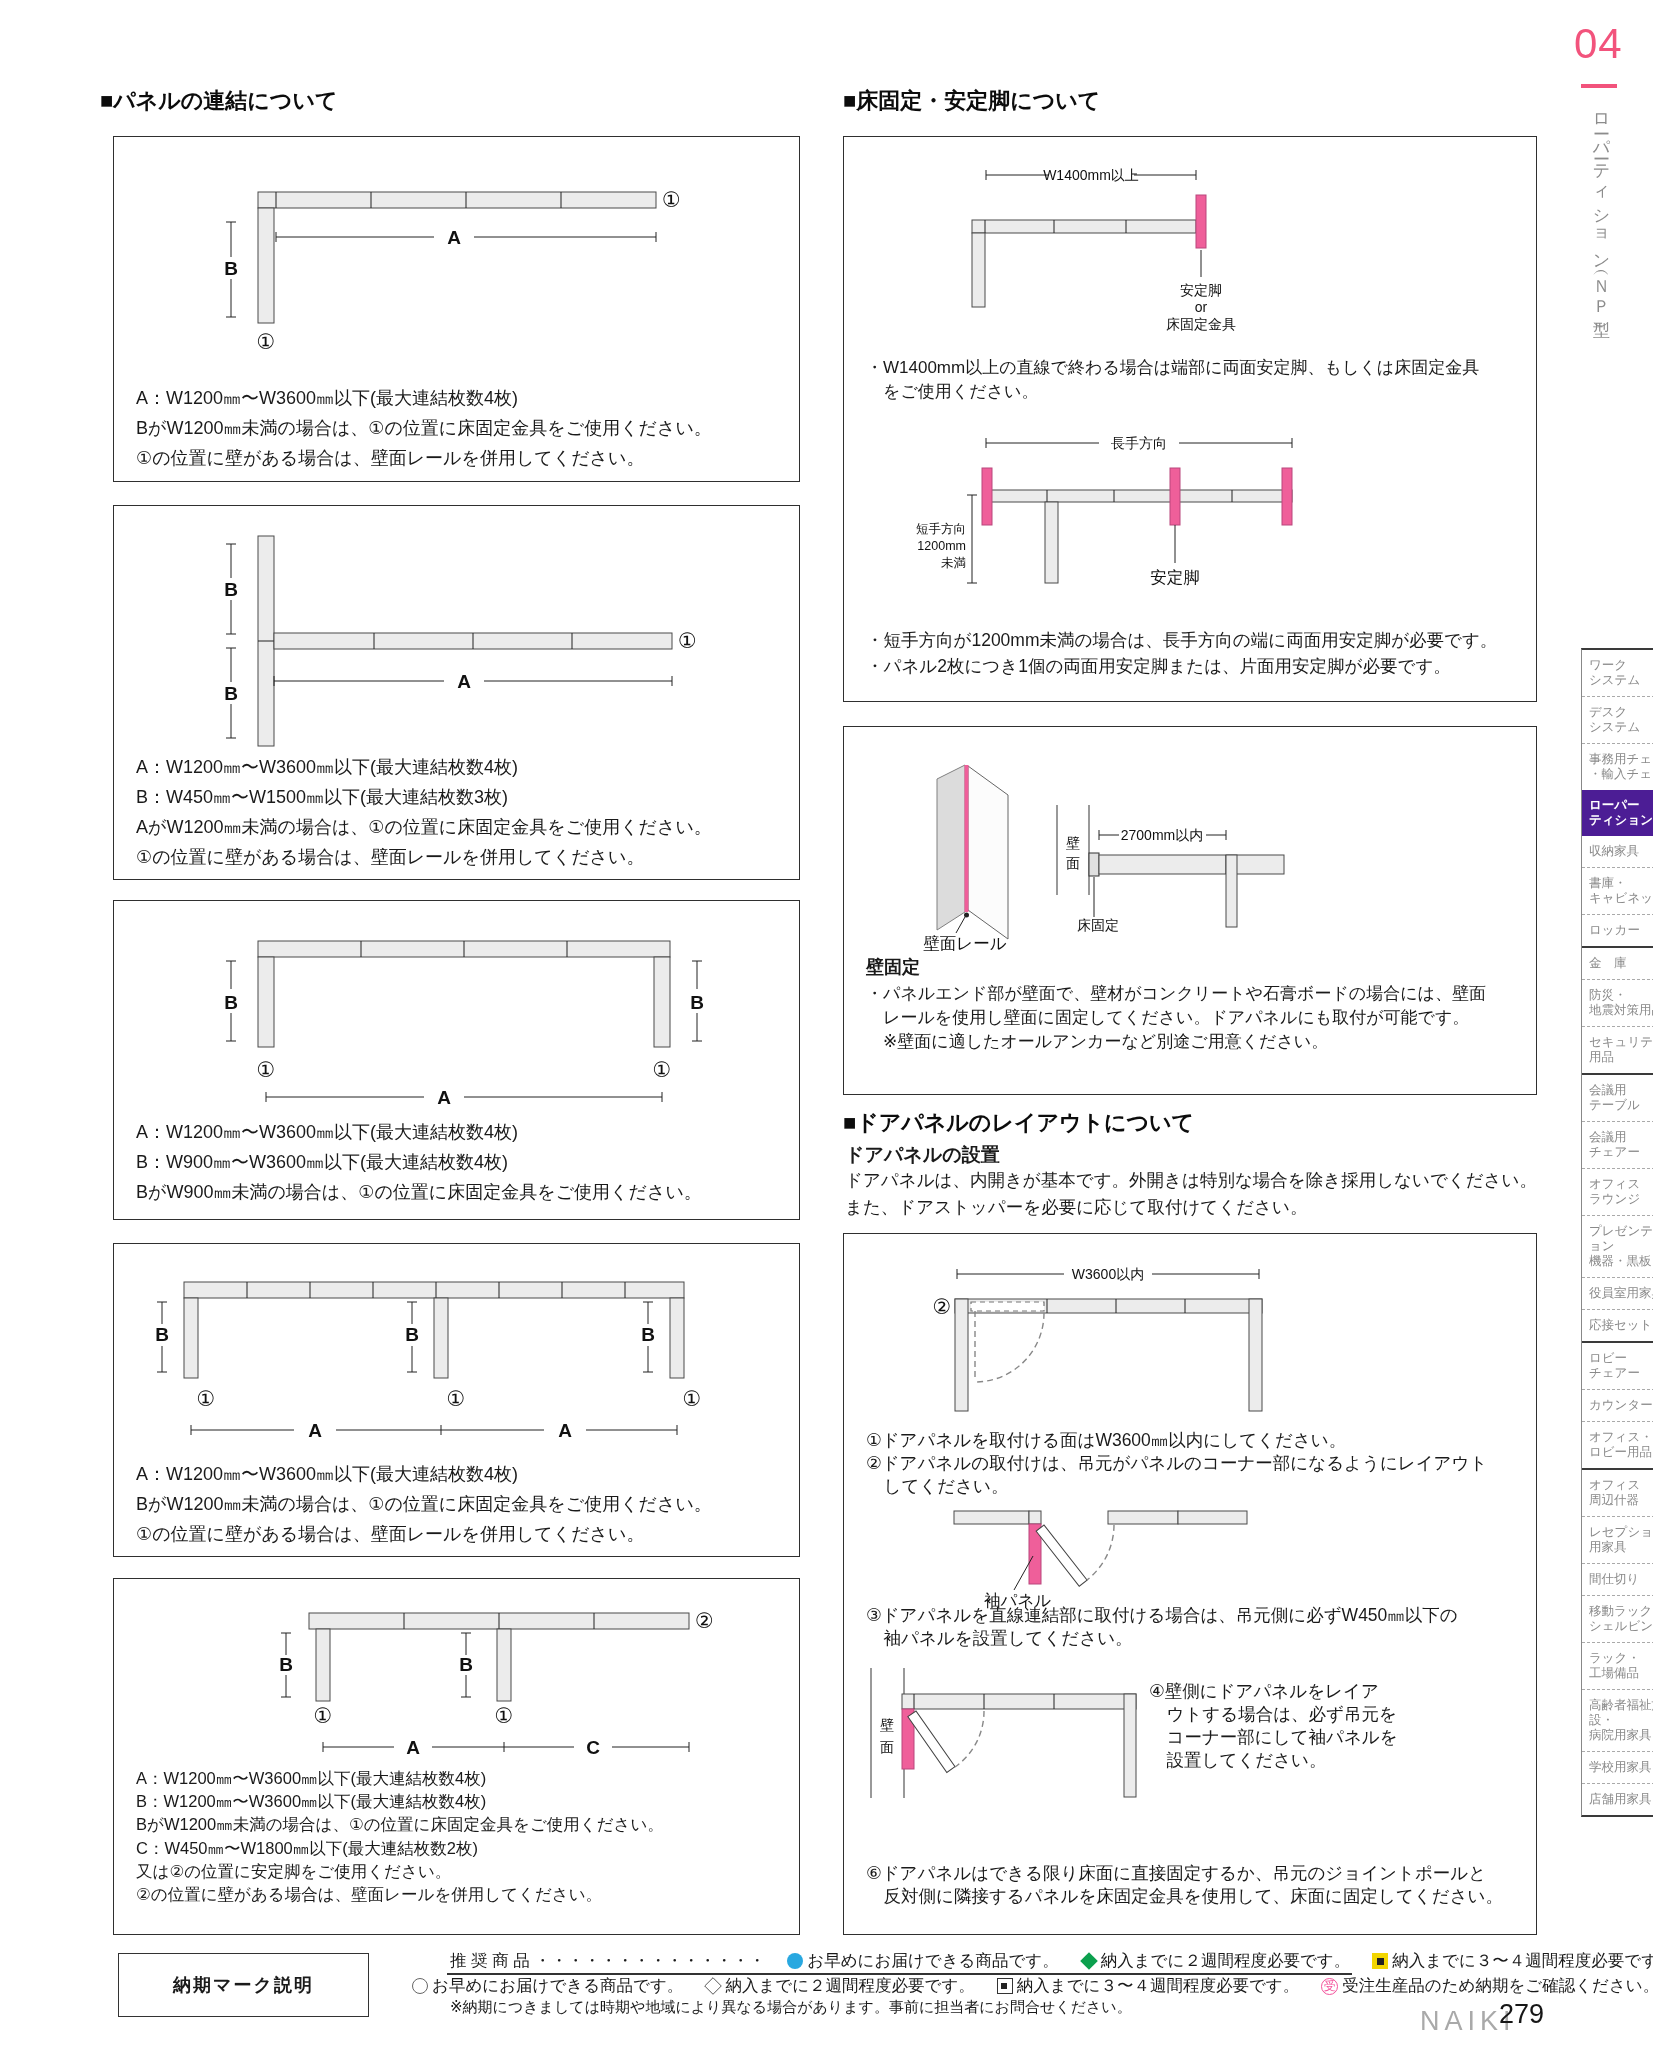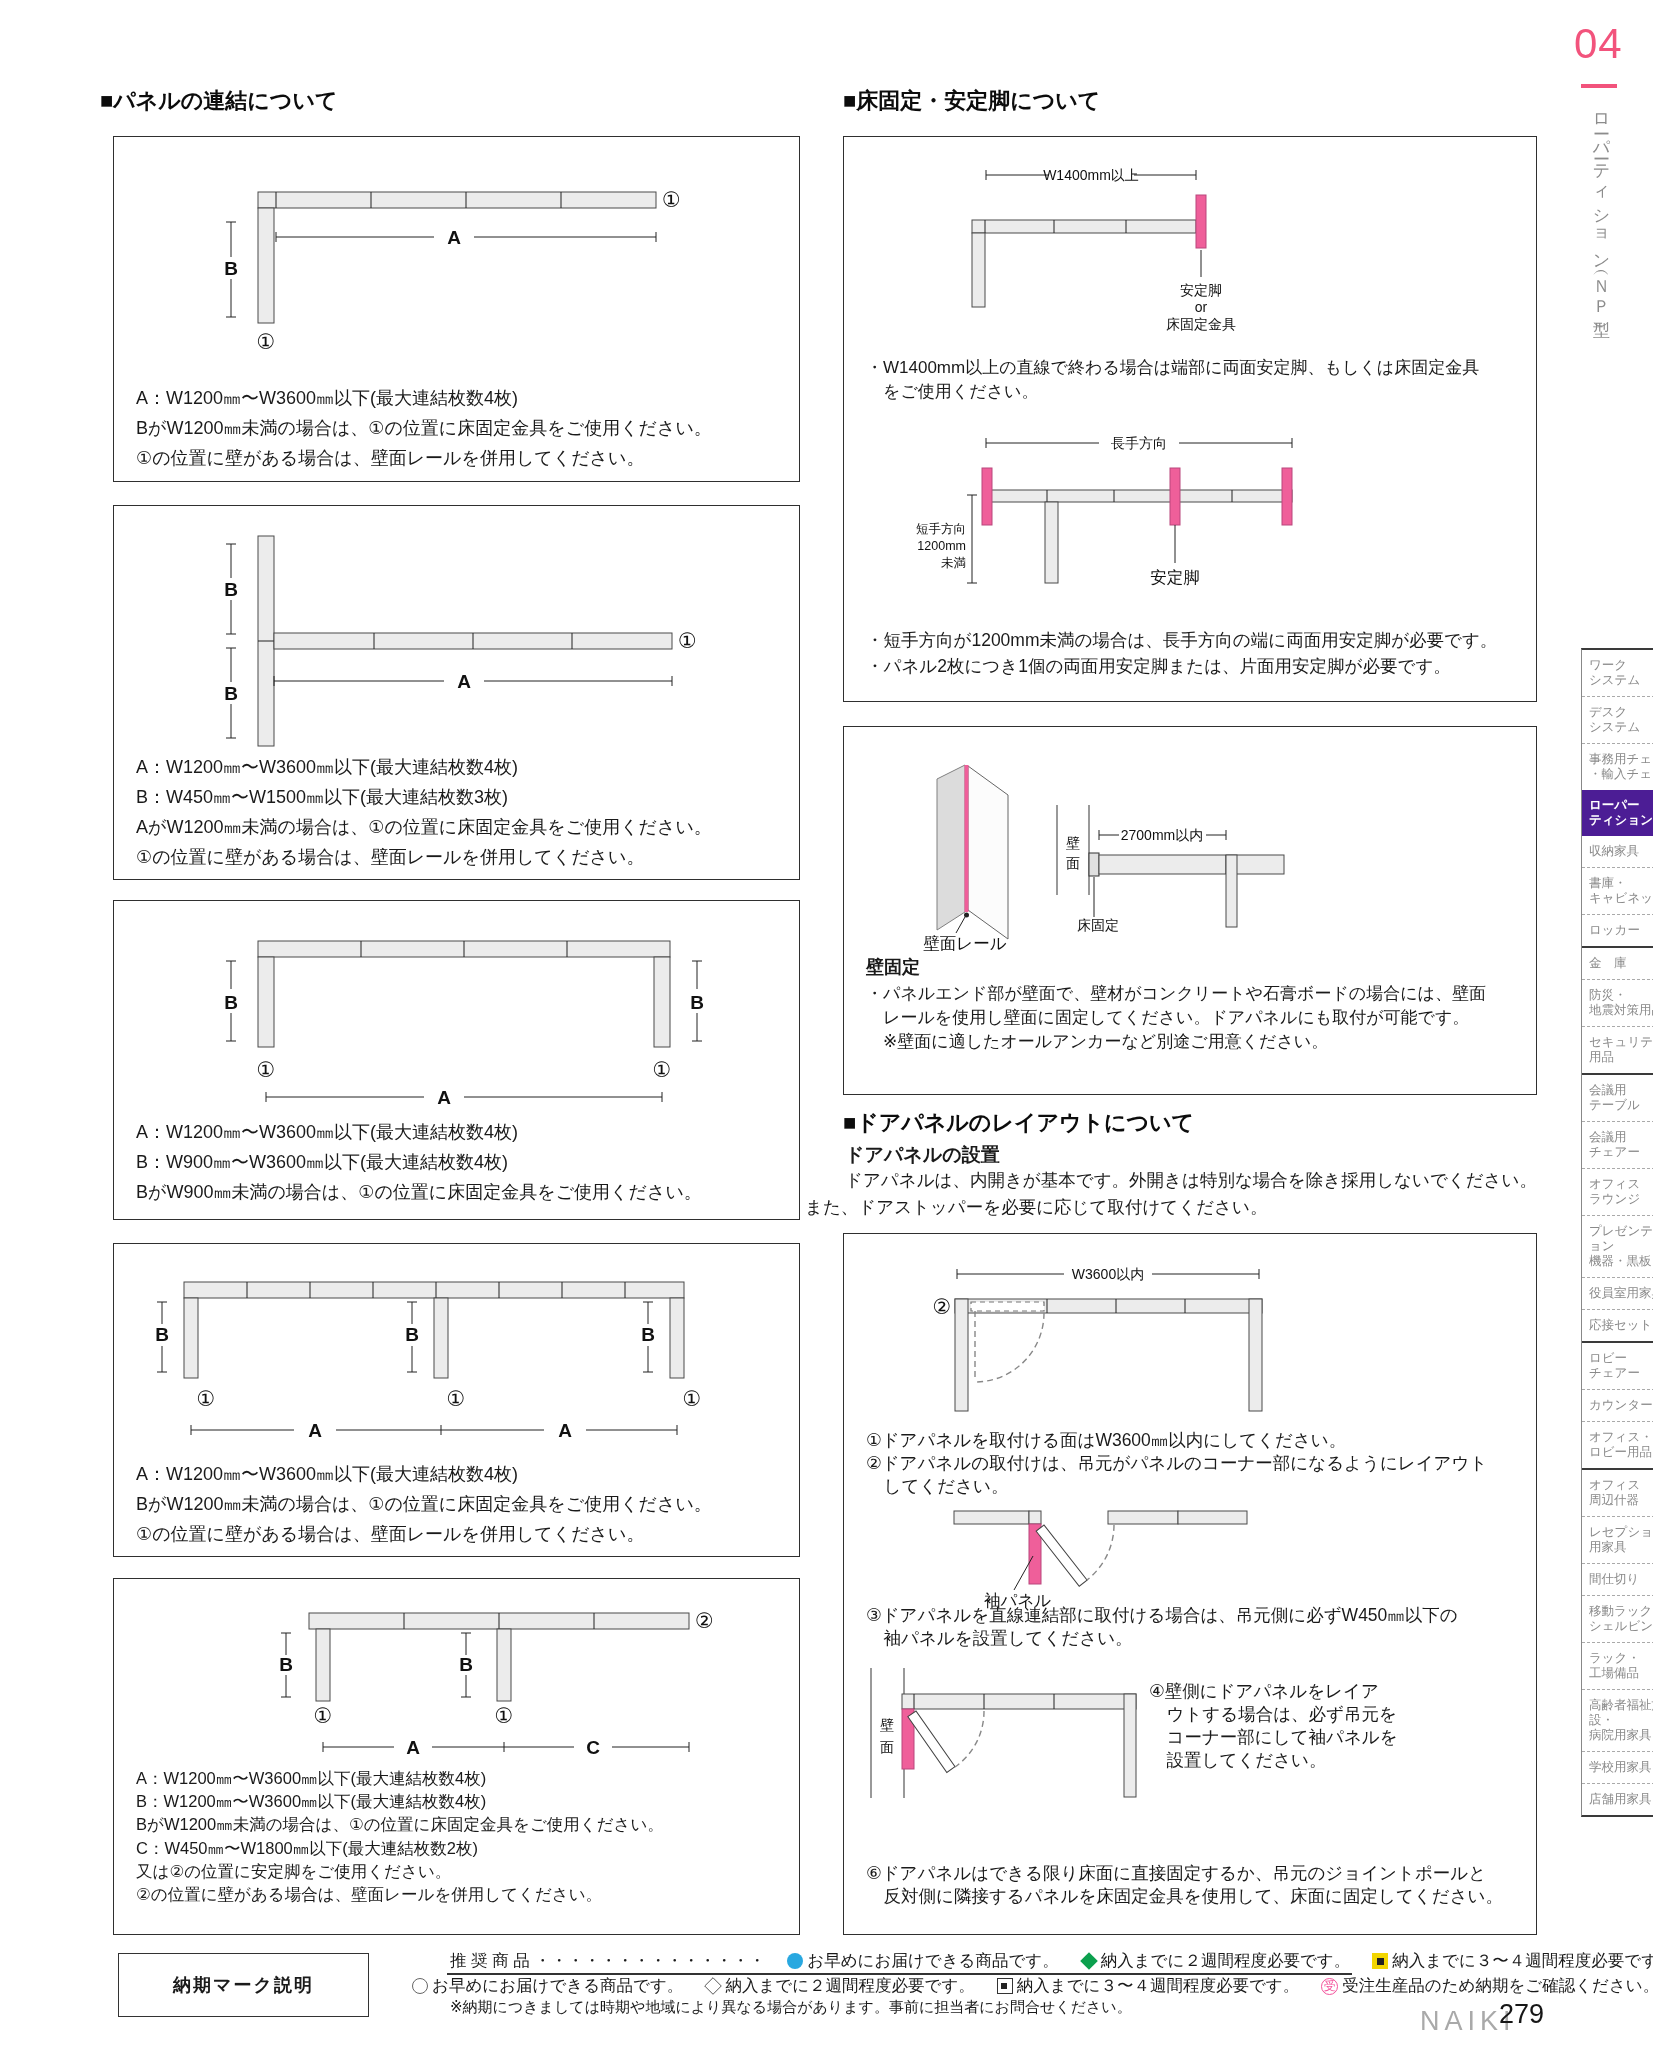--- a/index.html
+++ b/index.html
@@ -254,21 +254,21 @@
     <div class="rnote lh24" style="top:255px;">
       <div>・パネルエンド部が壁面で、壁材がコンクリートや石膏ボードの場合には、壁面</div>
       <div>　レールを使用し壁面に固定してください。ドアパネルにも取付が可能です。</div>
       <div>　※壁面に適したオールアンカーなど別途ご用意ください。</div>
     </div>
   </div>
 
   <div class="h1" style="left:843px;top:1108px;">■ドアパネルのレイアウトについて</div>
   <div class="h2sub" style="left:845px;top:1142px;">ドアパネルの設置</div>
   <div class="introline" style="left:845px;top:1168px;">ドアパネルは、内開きが基本です。外開きは特別な場合を除き採用しないでください。</div>
-  <div class="introline" style="left:805px;top:1195px;">また、ドアストッパーを必要に応じて取付けてください。</div>
+  <div class="introline" style="left:845px;top:1195px;">また、ドアストッパーを必要に応じて取付けてください。</div>
 
   <div class="box" style="left:843px;top:1233px;width:694px;height:702px;">
     <svg width="694" height="702" viewBox="0 0 694 702">
 
       <path class="dim" d="M113 40 H220 M308 40 H415 M113 35 V45 M415 35 V45"></path>
       <text class="lbl" x="264" y="45" text-anchor="middle">W3600以内</text>
       <rect class="panel" x="111" y="65" width="307" height="14"></rect>
       <path class="dim" d="M203 65 V79 M272 65 V79 M341 65 V79"></path>
       <rect class="panel" x="111" y="65" width="13" height="112"></rect>
       <rect class="panel" x="405" y="65" width="13" height="112"></rect>

